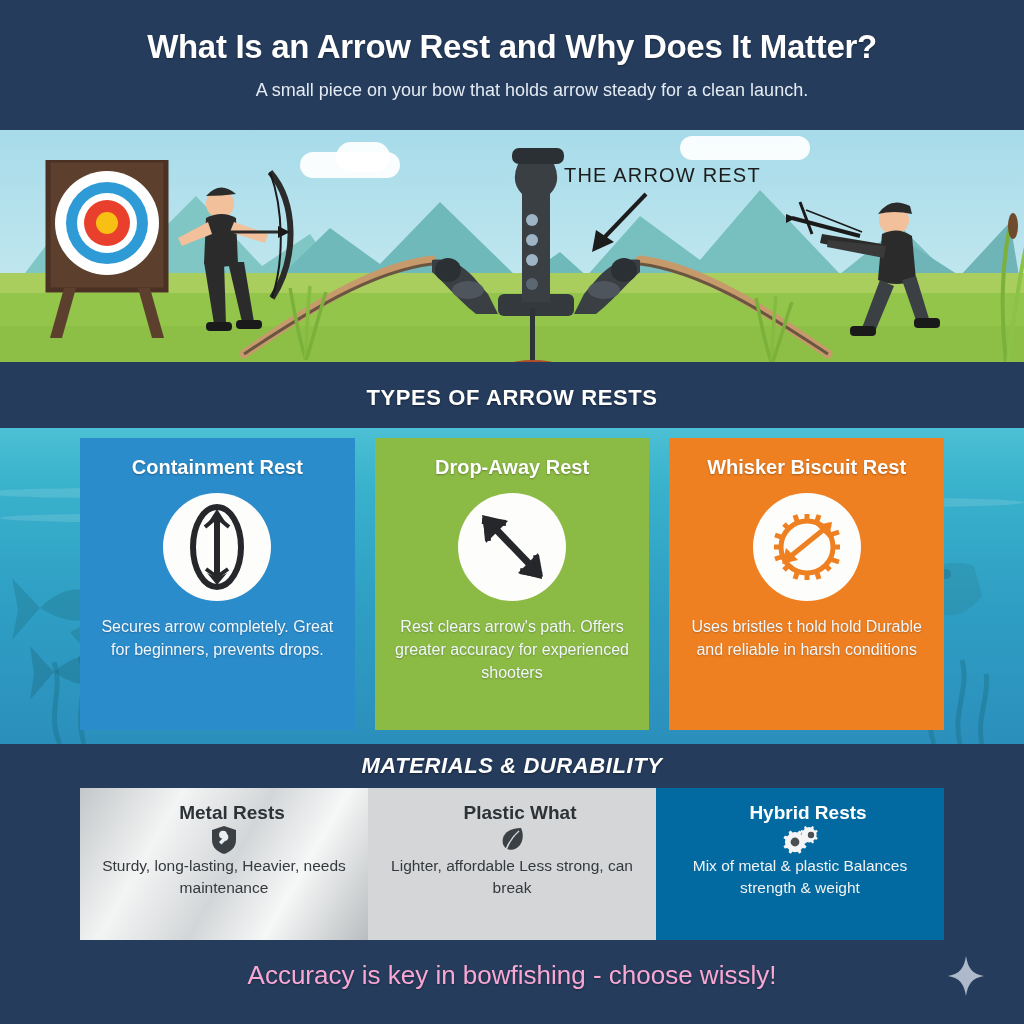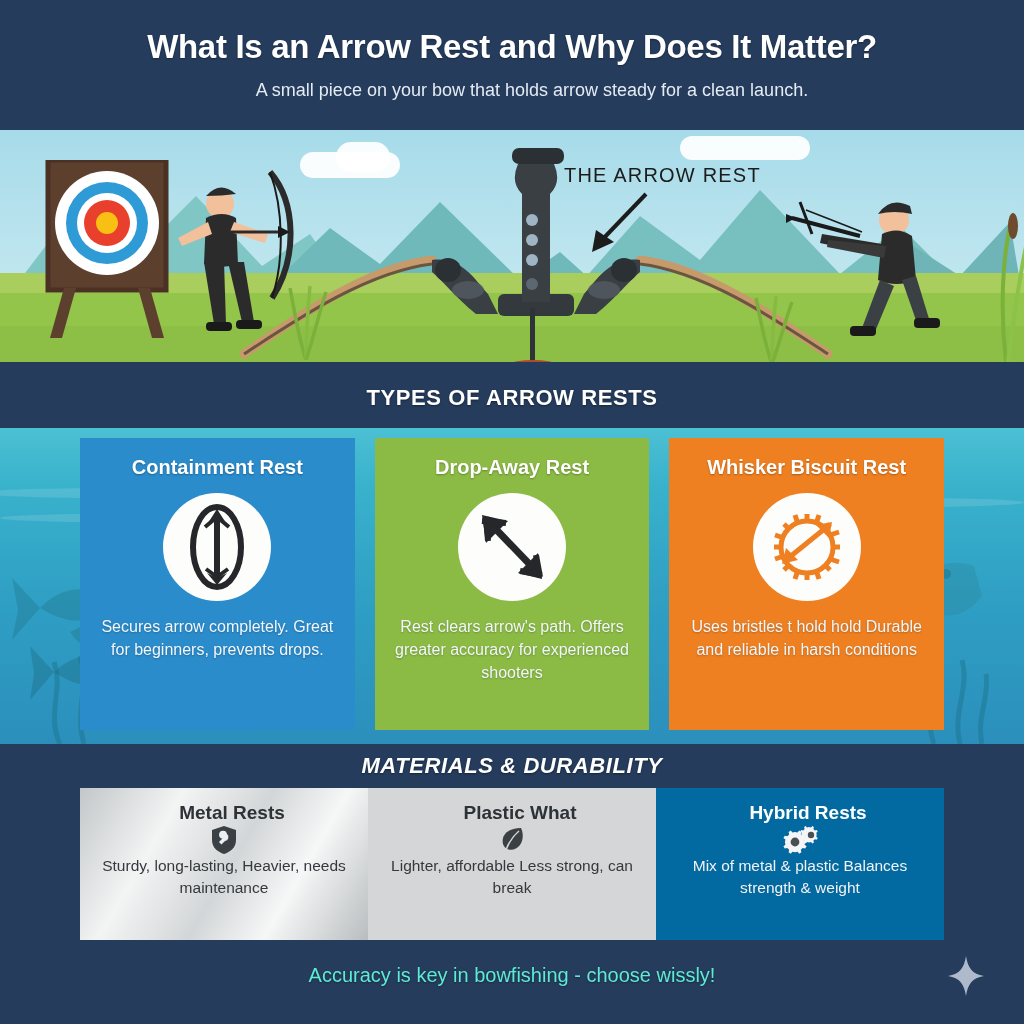--- a/index.html
+++ b/index.html
@@ -82,21 +82,21 @@
   .mat-icon { margin:3px 0 2px; height:26px; display:flex; align-items:center; }
   .mat-desc { font-size:15.5px; text-align:center; line-height:1.4; }
   .mat.metal .mat-desc, .mat.plastic .mat-desc { color:#35393d; }
   .mat.hybrid .mat-desc { color:#f2f2f2; }
 
   
   .footer {
     height:70px; background:#253c5c; display:flex;
     align-items:center; justify-content:center; position:relative;
   }
-  .footer-text { color:#5eead4; font-size:20px; text-shadow:0 1px 2px rgba(0,0,0,.3); }
+  .footer-text { color:#f9a8d4; font-size:26px; text-shadow:0 1px 2px rgba(0,0,0,.3); }
   .sparkle { position:absolute; right:38px; top:14px; }
 </style>
 </head>
 <body>
 
 <div class="header">
   <div class="title">What Is an Arrow Rest and Why Does It Matter?</div>
   <div class="subtitle">A small piece on your bow that holds arrow steady for a clean launch.</div>
 </div>
 

